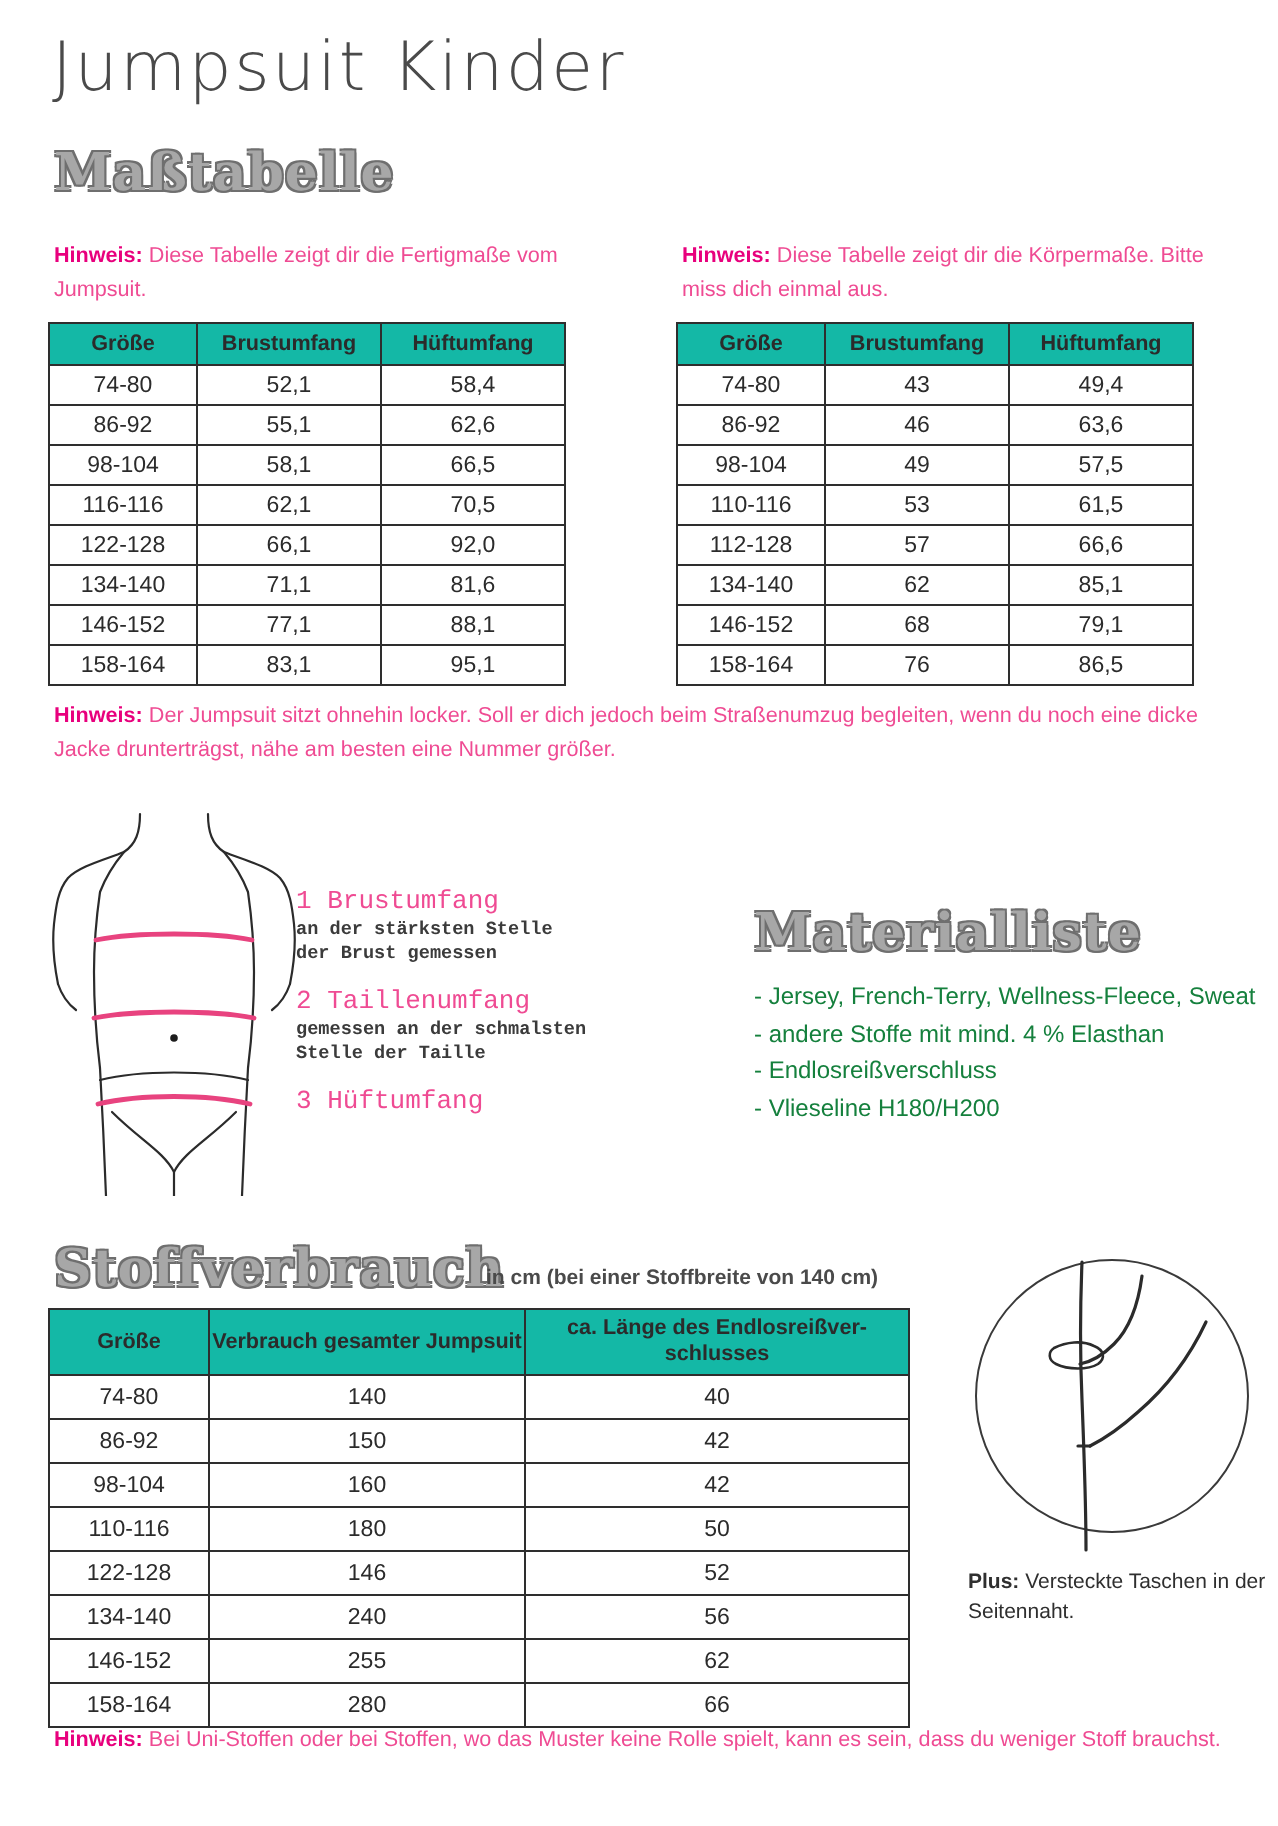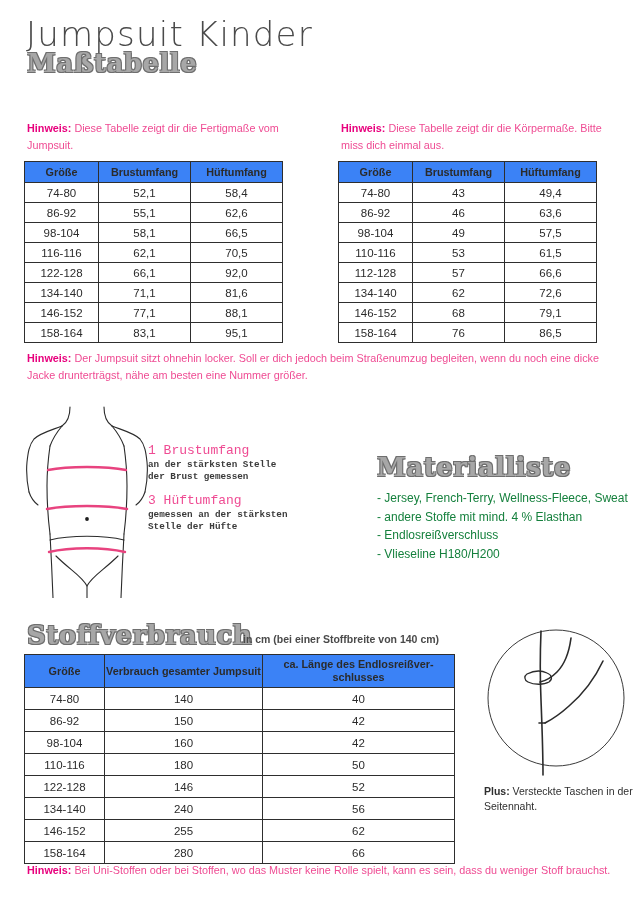--- a/index.html
+++ b/index.html
@@ -42,21 +42,21 @@
        1px -1px 0 #6f6f6f,
       -1px  1px 0 #6f6f6f,
        1px  1px 0 #6f6f6f,
        0px  1px 0 #6f6f6f;
     white-space: nowrap;
   }
 
   #heading-masstabelle {
     position: absolute;
     left: 27px;
-    top: 48px;
+    top: 72px;
     font-size: 26px;
   }
   #heading-materialliste {
     position: absolute;
     left: 377px;
     top: 452px;
     font-size: 26px;
     text-align: right;
   }
   #heading-stoffverbrauch {
@@ -98,21 +98,21 @@
     table-layout: fixed;
     font-size: 11.5px;
   }
   table.meas th,
   table.meas td {
     border: 1.4px solid #2e2e2e;
     text-align: center;
     color: #2b2b2b;
   }
   table.meas th {
-    background: #3b82f6;
+    background: #14b8a6;
     color: #2b2b2b;
     font-weight: bold;
     font-size: 10.8px;
     height: 18px;
     padding: 1px 0;
     line-height: 13px;
   }
   table.meas td {
     height: 19px;
     font-weight: normal;
@@ -305,21 +305,21 @@
         <td>61,5</td>
       </tr>
       <tr>
         <td>112-128</td>
         <td>57</td>
         <td>66,6</td>
       </tr>
       <tr>
         <td>134-140</td>
         <td>62</td>
-        <td>72,6</td>
+        <td>85,1</td>
       </tr>
       <tr>
         <td>146-152</td>
         <td>68</td>
         <td>79,1</td>
       </tr>
       <tr>
         <td>158-164</td>
         <td>76</td>
         <td>86,5</td>
@@ -366,22 +366,25 @@
     <path d="M23,146 C44,141 78,141 99,146"></path>
   </g>
 </svg>
 
 <div id="measure-legend">
     <div class="legend-entry">
       <div class="legend-title">1 Brustumfang</div>
       <div class="legend-desc">an der stärksten Stelle der Brust gemessen</div>
     </div>
     <div class="legend-entry">
+      <div class="legend-title">2 Taillenumfang</div>
+      <div class="legend-desc">gemessen an der schmalsten Stelle der Taille</div>
+    </div>
+    <div class="legend-entry">
       <div class="legend-title">3 Hüftumfang</div>
-      <div class="legend-desc">gemessen an der stärksten Stelle der Hüfte</div>
     </div>
   </div>
 
 <div class="slab-heading" id="heading-materialliste">Materialliste</div>
 <div id="material-list">
     <div>- Jersey, French-Terry, Wellness-Fleece, Sweat</div>
     <div>- andere Stoffe mit mind. 4 % Elasthan</div>
     <div>- Endlosreißverschluss</div>
     <div>- Vlieseline H180/H200</div>
   </div>

